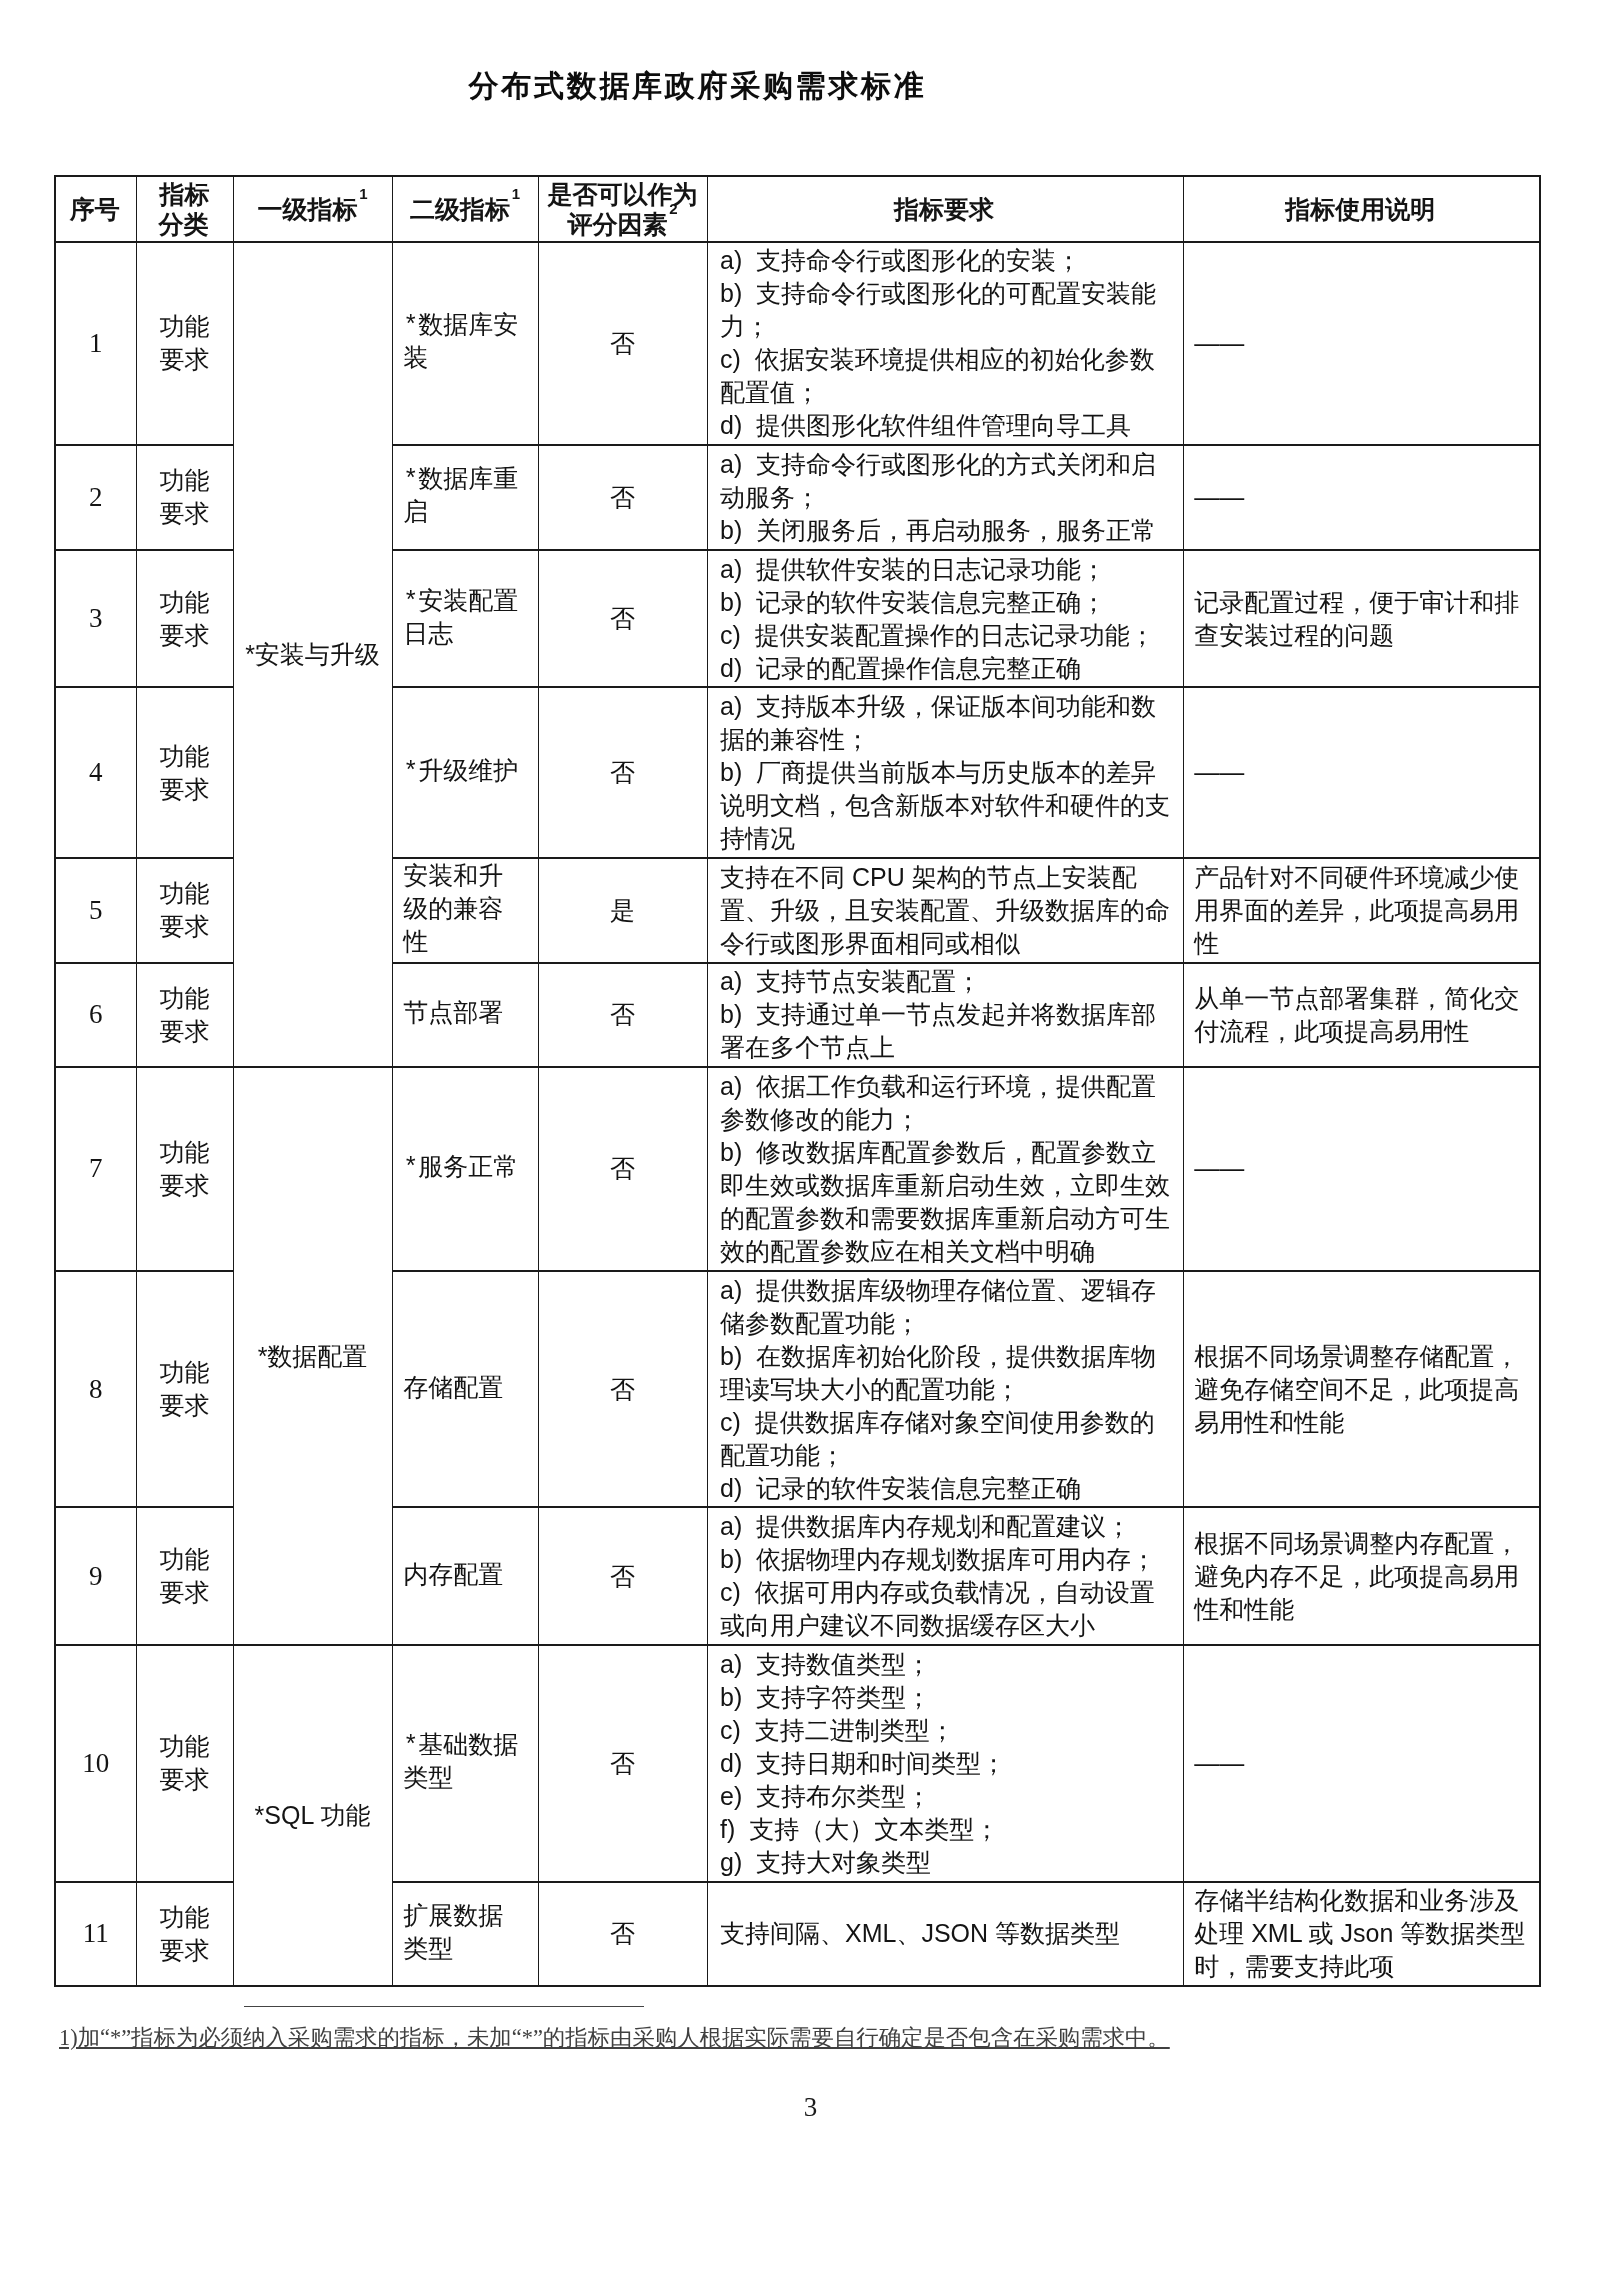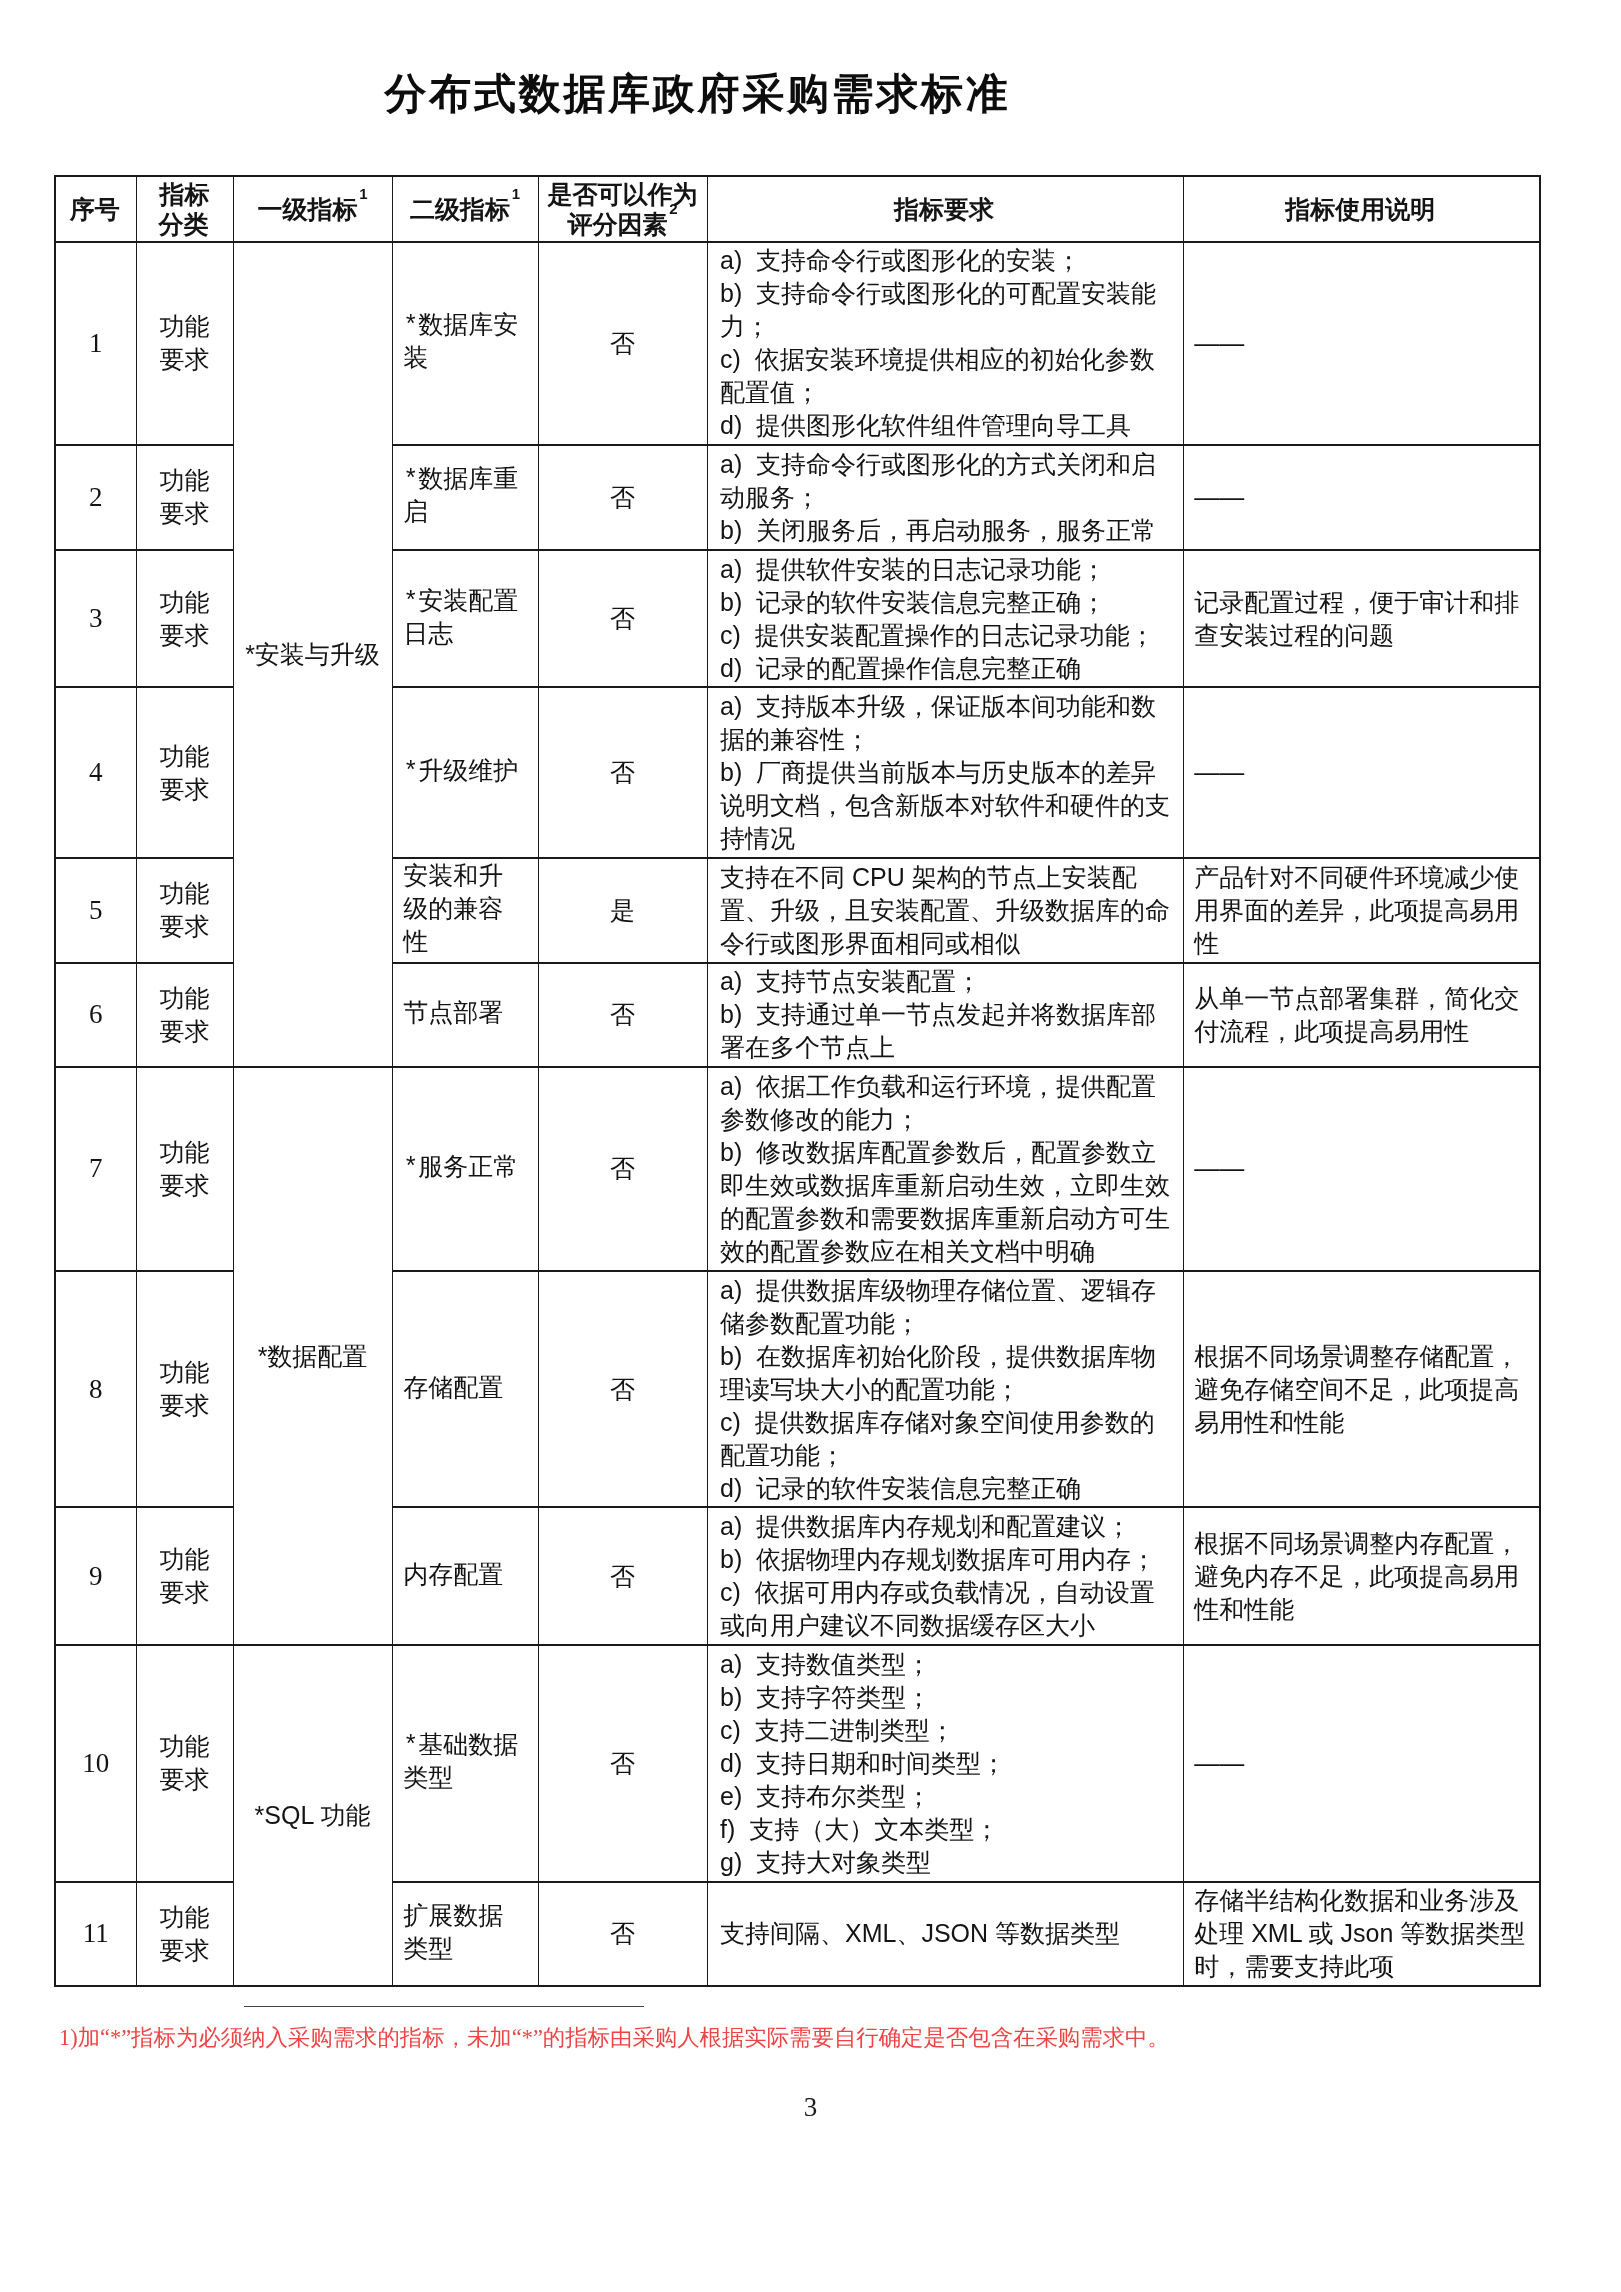--- a/index.html
+++ b/index.html
@@ -6,21 +6,21 @@
   body {
     width:1621px; height:2293px; background:#ffffff;
     font-family:"Liberation Sans", sans-serif;
     color:#141414;
   }
   .page { position:relative; width:1621px; height:2293px; background:#ffffff; overflow:hidden; }
 
   .doc-title {
     position:absolute; top:66px; left:0; width:1395px;
     margin:0; text-align:center;
-    font-size:42px; font-weight:900; letter-spacing:2.7px;
+    font-size:30px; font-weight:900; letter-spacing:2.7px;
     color:#0d0d0d;
   }
 
   table.req-table {
     position:absolute; top:175px; left:54px;
     width:1484px; table-layout:fixed;
     border-collapse:collapse;
     border:2.7px solid #1a1a1a;
   }
   .req-table th, .req-table td {
@@ -45,21 +45,21 @@
   td.c-requirement { text-align:left; padding:1.8px 5.4px 1.8px 12.5px; white-space:pre-wrap; }
   td.c-usage { text-align:left; padding:1.8px 8px 1.8px 10.7px; }
 
   .footnote-sep {
     position:absolute; top:2006px; left:244px; width:400px; height:0;
     border-top:1.8px solid #444;
   }
   .footnotes {
     position:absolute; top:2020px; left:59px; width:1522px;
     font-family:"Liberation Serif", serif;
-    font-size:22.4px; line-height:36px; color:#ef4444;
+    font-size:22.4px; line-height:36px; color:#404040;text-decoration:underline;
   }
   .page-number {
     position:absolute; top:2092px; left:0; width:1621px;
     text-align:center; font-family:"Liberation Serif", serif;
     font-size:27px; color:#1c1c1c;
   }
 </style>
 </head>
 <body>
 

